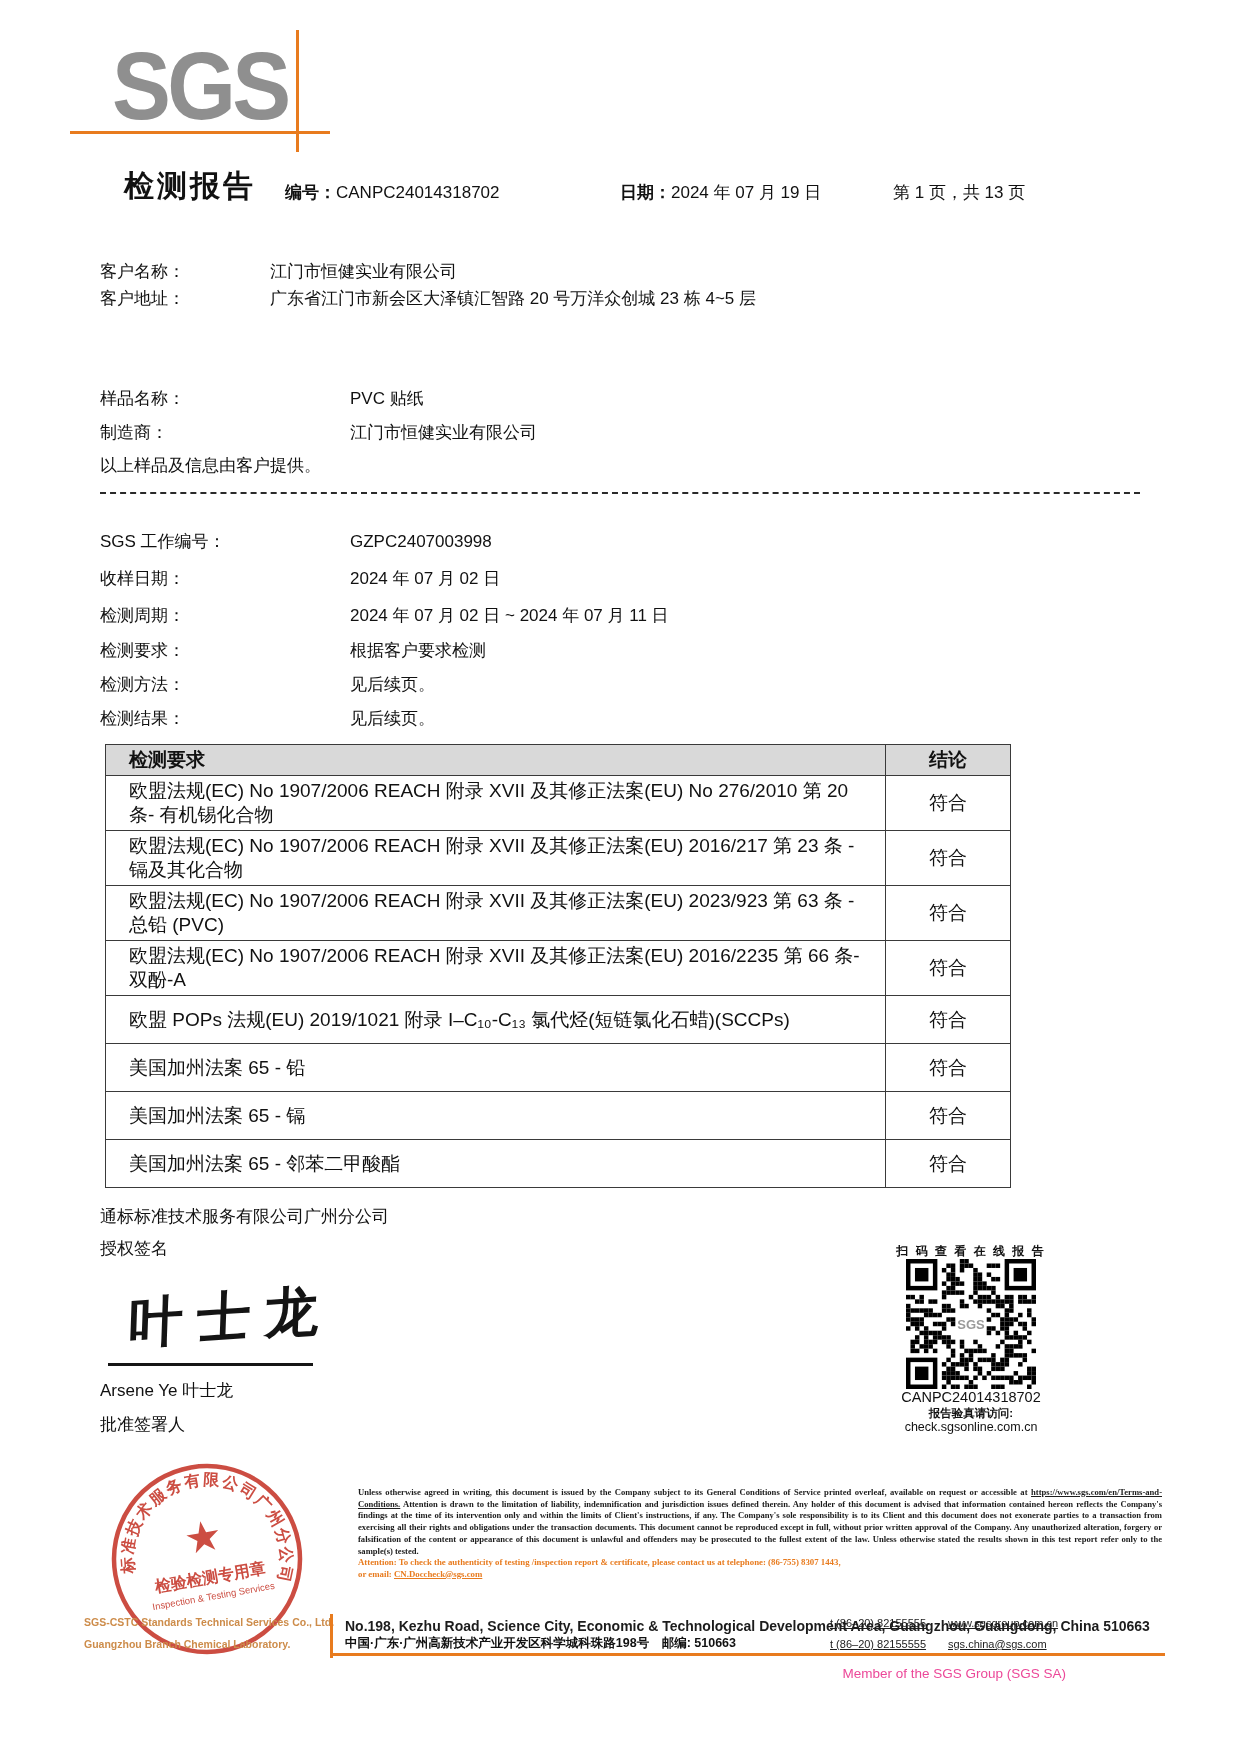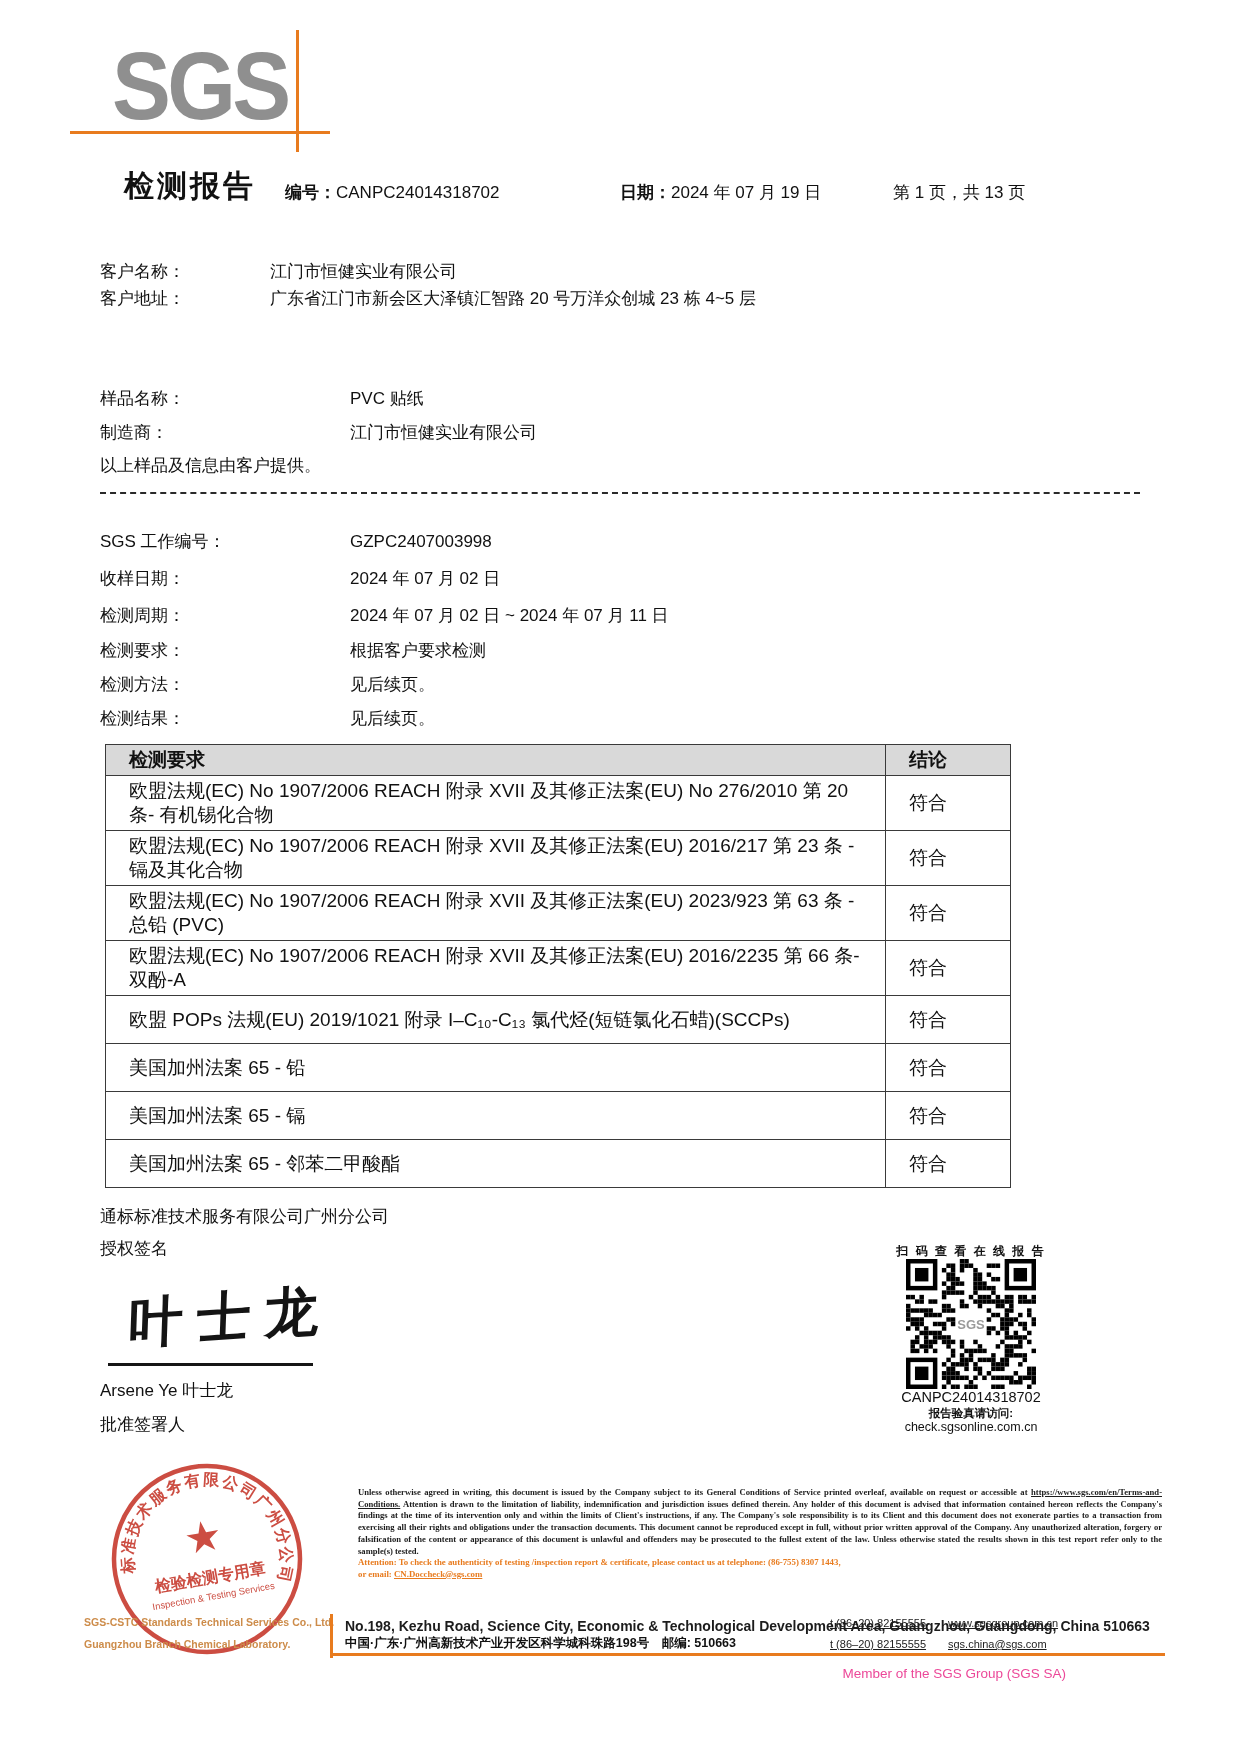--- a/index.html
+++ b/index.html
@@ -14,21 +14,21 @@
   .logo{font-size:96px;font-weight:bold;color:#8f8f8f;line-height:.88;letter-spacing:-4px;
         transform:scaleX(.92);transform-origin:left top;}
   .vline{width:2.5px;background:#e87b1e;}
   .hline{height:2.5px;background:#e87b1e;}
   .title{font-size:30px;font-weight:bold;margin:0;letter-spacing:3px;}
   .dashline{border-top:2.5px dashed #2a2a2a;}
   table.rtable{border-collapse:collapse;table-layout:fixed;width:905px;}
   .rtable th,.rtable td{border:1.5px solid #3a3a3a;font-size:19px;padding:0 23px;
         line-height:24px;vertical-align:middle;overflow:hidden;}
   .rtable th{background:#d9d9d9;text-align:left;height:30px;}
-  .rtable .c{text-align:left;}
+  .rtable .c{text-align:center;}
   tr.h2 td{height:54px;}
   tr.h1 td{height:47px;}
   .handwriting{font-size:54px;font-weight:bold;letter-spacing:14px;color:#141414;
         transform:rotate(-4deg) skewX(-6deg);transform-origin:left top;line-height:1;}
   .sigline{height:2.5px;background:#151515;}
   .qr-caption{font-size:12px;font-weight:bold;letter-spacing:2px;text-align:center;white-space:nowrap;}
   .qr-sub{text-align:center;white-space:nowrap;}
   .legal{font-size:8.6px;line-height:11.7px;font-weight:bold;color:#1c1c1c;text-align:justify;}
   .legal .link{text-decoration:underline;}
   .attn{color:#e87b1e;font-weight:bold;font-size:8.8px;line-height:11.4px;}

